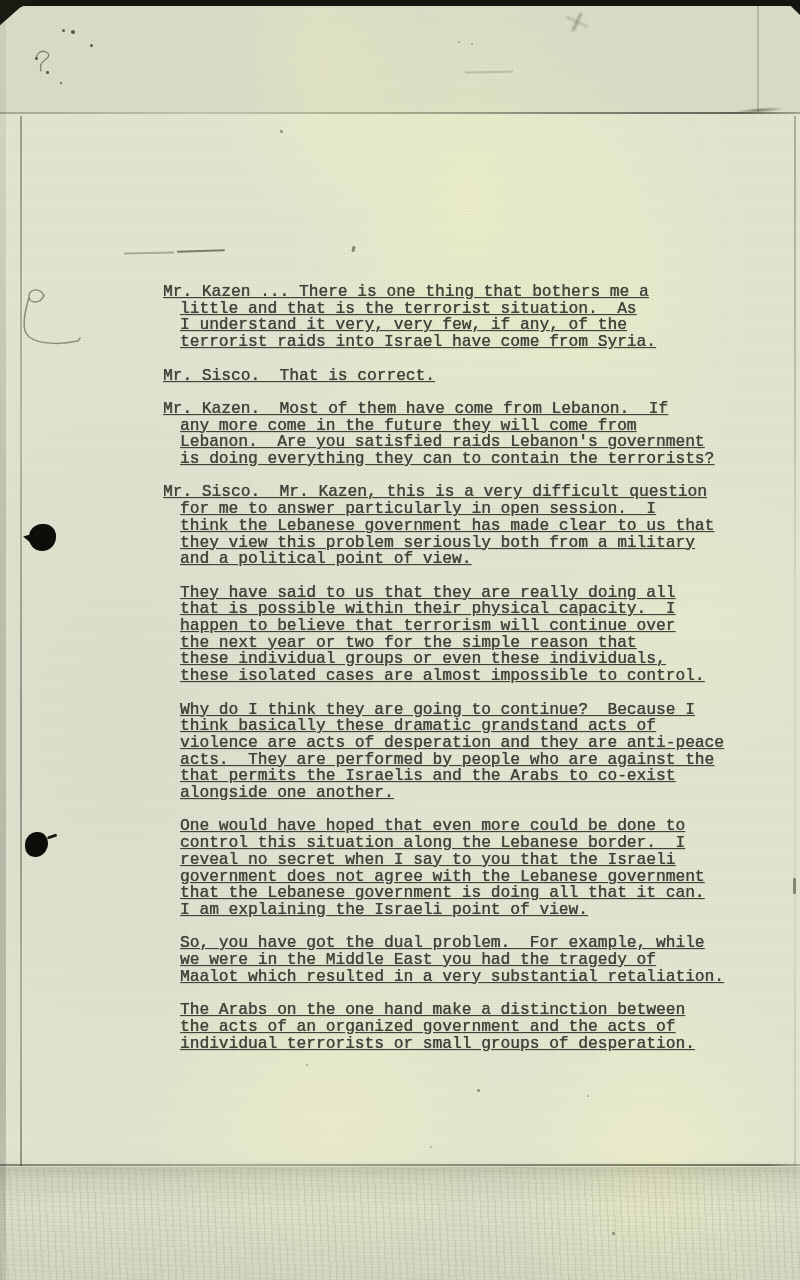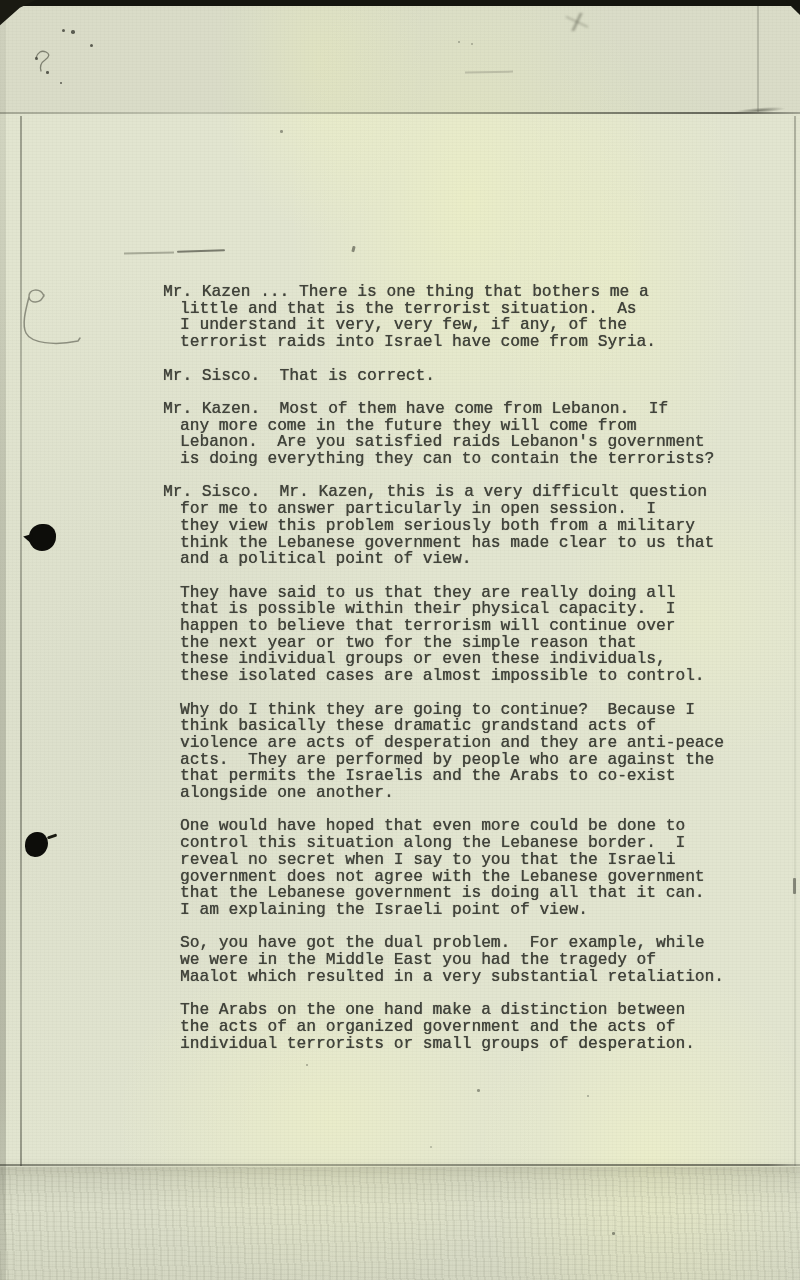--- a/index.html
+++ b/index.html
@@ -70,21 +70,21 @@
       linear-gradient(115deg, transparent 44%, rgba(110,112,95,0.55) 46%, rgba(110,112,95,0.55) 54%, transparent 56%),
       linear-gradient(25deg,  transparent 46%, rgba(110,112,95,0.4) 48%, rgba(110,112,95,0.4) 53%, transparent 55%); }
   .tick-right { left:793px; top:878px; width:2.5px; height:16px; background:rgba(60,62,52,0.55); border-radius:1px; }
   .speck { border-radius:50%; background:rgba(48,50,42,0.75); }
   
   .text-block { left:163px; top:284px; width:610px; color:#41433b;
     font-size:16.2px; line-height:16.7px; letter-spacing:0;
     text-shadow:0 0 0.7px rgba(65,67,58,0.85), 0.4px 0.4px 0.5px rgba(65,67,58,0.35); }
   .para { margin:0 0 16.7px 0; }
   .para:last-child { margin-bottom:0; }
-  .line { white-space:pre; }
+  .line { white-space:pre;text-decoration:underline; }
   .line.cont { margin-left:17px; }
   svg.mark { position:absolute; overflow:visible; }
 </style>
 </head>
 <body>
 
 <div class="abs outer-top"></div>
 <div class="abs bottom-band"></div>
 <div class="abs left-edge-strip"></div>
 <div class="abs grain"></div>
@@ -144,22 +144,22 @@
     </div>
     <div class="para">
       <div class="line">Mr. Kazen.  Most of them have come from Lebanon.  If</div>
       <div class="line cont">any more come in the future they will come from</div>
       <div class="line cont">Lebanon.  Are you satisfied raids Lebanon's government</div>
       <div class="line cont">is doing everything they can to contain the terrorists?</div>
     </div>
     <div class="para">
       <div class="line">Mr. Sisco.  Mr. Kazen, this is a very difficult question</div>
       <div class="line cont">for me to answer particularly in open session.  I</div>
+      <div class="line cont">think the Lebanese government has made clear to us that</div>
       <div class="line cont">they view this problem seriously both from a military</div>
-      <div class="line cont">think the Lebanese government has made clear to us that</div>
       <div class="line cont">and a political point of view.</div>
     </div>
     <div class="para">
       <div class="line cont">They have said to us that they are really doing all</div>
       <div class="line cont">that is possible within their physical capacity.  I</div>
       <div class="line cont">happen to believe that terrorism will continue over</div>
       <div class="line cont">the next year or two for the simple reason that</div>
       <div class="line cont">these individual groups or even these individuals,</div>
       <div class="line cont">these isolated cases are almost impossible to control.</div>
     </div>

